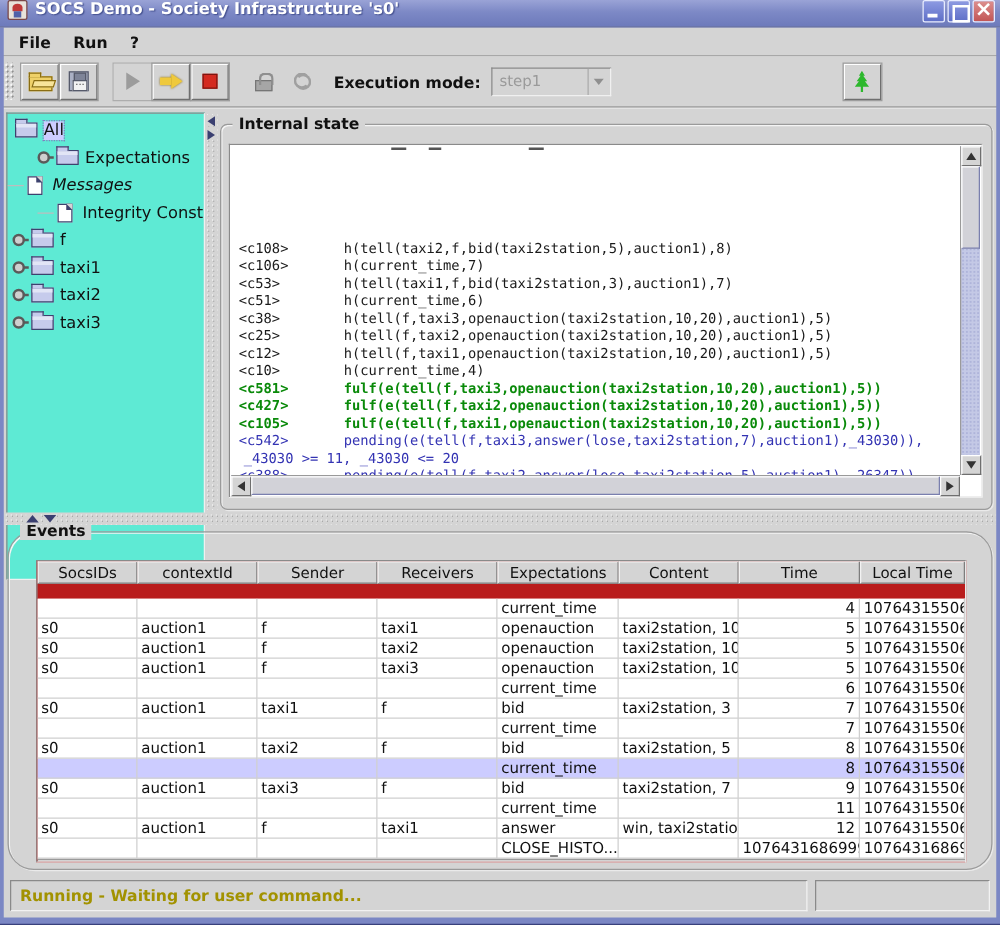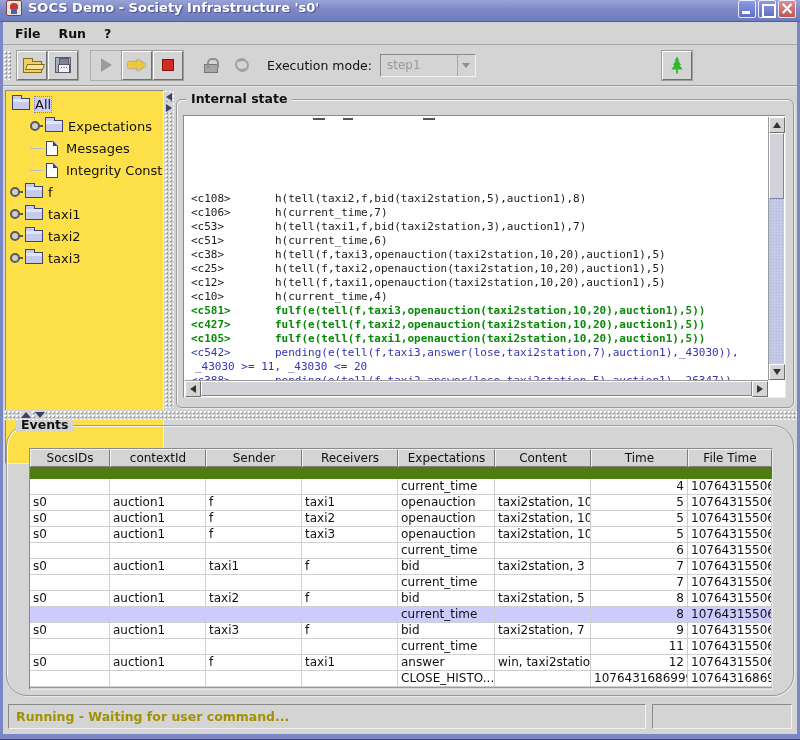--- a/index.html
+++ b/index.html
@@ -54,31 +54,31 @@
   .ic-step { position:relative; width:18px; height:12px; filter:drop-shadow(0 0 1px #8a6d12); }
   .ic-step::before { content:""; position:absolute; left:0; top:3px; width:9px; height:6px; background:#efc93c; }
   .ic-step::after { content:""; position:absolute; left:9px; top:0; width:0; height:0; border-left:9px solid #efc93c; border-top:6px solid transparent; border-bottom:6px solid transparent; }
   .ic-stop { width:12px; height:12px; background:#d42a20; border:1px solid #7e150f; }
   .ic-lock { position:relative; width:14px; height:9px; background:#a6a6a6; border:1px solid #767676; margin-top:7px; }
   .ic-lock::before { content:""; position:absolute; left:2px; top:-7px; width:8px; height:8px; border:2px solid #8f8f8f; border-bottom:none; border-radius:5px 5px 0 0; }
   .ic-sync { position:relative; width:14px; height:14px; }
   .ic-sync::before, .ic-sync::after { content:""; position:absolute; width:9px; height:9px; border:2.5px solid #a0a0a0; border-radius:50%; }
   .ic-sync::before { left:0; top:0; border-right-color:transparent; }
   .ic-sync::after { right:0; bottom:0; border-left-color:transparent; }
-  .exec-label { font-weight:normal; font-size:12.5px; margin:0 8px 0 4px; color:#111;text-align:center; }
+  .exec-label { font-weight:bold; font-size:12.5px; margin:0 8px 0 4px; color:#111;text-align:center; }
   .combo { width:96px; height:23px; background:#d4d4d4; border:1px solid; border-color:#8a8a8a #f0f0f0 #f0f0f0 #8a8a8a; display:flex; align-items:center; position:relative; }
   .combo .val { flex:1; color:#9a9a9a; padding-left:6px; font-size:12px; }
   .combo .arrow-box { width:18px; height:100%; border-left:1px solid #aaa; display:flex; align-items:center; justify-content:center; }
   .tri-down { width:0; height:0; border-top:5px solid #8f8f8f; border-left:4px solid transparent; border-right:4px solid transparent; }
   .spacer { flex:0 0 auto; }
   .ic-tree { width:15px; height:17px; background:#2db82d; filter:drop-shadow(0 0 1px #0c7a0c);
     clip-path:polygon(50% 0,66% 24%,57% 24%,78% 50%,66% 50%,88% 76%,56% 76%,56% 100%,44% 100%,44% 76%,12% 76%,34% 50%,22% 50%,43% 24%,34% 24%); }
 
   
-  .tree-panel { position:absolute; left:5px; top:90px; width:159px; height:374px; background:#fde047;
+  .tree-panel { position:absolute; left:5px; top:90px; width:159px; height:374px; background:#5eead4;
     border:1px solid; border-color:#8a8a8a #f0f0f0 #f0f0f0 #8a8a8a; overflow:hidden; padding-top:2px; z-index:30; }
   .tree-row { display:flex; align-items:center; height:22px; font-size:13px; color:#111; white-space:nowrap; }
   .tree-handle { width:10px; height:10px; border:2px solid #5a5a5a; border-radius:50%; background:#cfcfcf; margin-right:3px; position:relative; flex:0 0 auto; }
   .tree-handle::after { content:""; position:absolute; right:-5px; top:2px; width:4px; height:2px; background:#5a5a5a; }
   .tree-line { width:13px; height:1px; background:#bdbdbd; margin-right:0; flex:0 0 auto; }
   .icon-folder { width:18px; height:12px; background:#c6cbec; border:1px solid #3d426e; position:relative; margin:0 5px 0 2px; flex:0 0 auto; }
   .icon-folder::before { content:""; position:absolute; left:-1px; top:-4px; width:8px; height:3px; background:#c6cbec; border:1px solid #3d426e; border-bottom:none; }
   .icon-folder::after { content:""; position:absolute; left:0; top:0; width:100%; height:3px; background:#e2e5f6; }
   .icon-doc { width:12px; height:15px; background:#fff; border:1px solid #3d426e; position:relative; margin:0 8px 0 3px; flex:0 0 auto; }
   .icon-doc::before { content:""; position:absolute; right:-1px; top:-1px; border-style:solid; border-width:0 5px 5px 0; border-color:transparent #d4d4d4 #3d426e transparent; }
@@ -124,21 +124,21 @@
   
   .hsplitter { position:absolute; left:3px; right:3px; top:410px; height:10px; background:#d4d4d4;
     background-image:radial-gradient(#ffffff 26%, transparent 28%), radial-gradient(#9a9a9a 26%, transparent 28%);
     background-size:4px 4px; background-position:0 0, 1px 1px; z-index:31; }
   .hsplit-btn { position:absolute; top:1px; width:10px; height:8px; background:#d4d4d4; display:flex; align-items:center; justify-content:center; }
   .tri-up { width:0;height:0;border-bottom:6px solid #3a3f70;border-left:5px solid transparent;border-right:5px solid transparent; }
   .tri-dn { width:0;height:0;border-top:6px solid #3a3f70;border-left:5px solid transparent;border-right:5px solid transparent; }
 
   
   #events-panel { left:6px; top:425px; width:788px; height:271px; z-index:30;border-radius:21px; }
-  .table-wrap { position:absolute; left:22px; top:22px; width:744px; height:242px; background:#4d7c0f;
+  .table-wrap { position:absolute; left:22px; top:22px; width:744px; height:242px; background:#b91c1c;
     border:1px solid; border-color:#8a8a8a #e9e9e9 #e9e9e9 #8a8a8a; overflow:hidden; }
   .ev-header { display:grid; grid-template-columns:80px 96px 96px 96px 97px 96px 97px 1fr; height:18px; }
   .ev-header > div { background:#d4d4d4; border:1px solid; border-color:#f2f2f2 #7d7d7d #7d7d7d #f2f2f2; font-size:12px; color:#111;
     display:flex; align-items:center; justify-content:center; overflow:hidden; white-space:nowrap; }
   .ev-body { background:#fff;margin-top:12px; }
   .ev-row { display:grid; grid-template-columns:80px 96px 96px 96px 97px 96px 97px 1fr; height:16px; background:#fff; }
   .ev-row.selected { background:#ccccff; }
   .ev-row > div { border-right:1px solid #cfcfcf; border-bottom:1px solid #cfcfcf; font-size:12px; color:#111;
     padding:0 3px; overflow:hidden; white-space:nowrap; line-height:15px; }
   .ev-row > div:nth-child(7), .ev-row > div:nth-child(8) { text-align:right; }
@@ -218,21 +218,21 @@
 <div class="tree-panel" id="tree-container">
     <div class="tree-row" style="padding-left: 4px;">
       <span class="icon-folder"></span>
       <span class="tree-label selected">All</span>
     </div>
     <div class="tree-row" style="padding-left: 24px;">
       <span class="tree-handle"></span>
       <span class="icon-folder"></span>
       <span class="tree-label">Expectations</span>
     </div>
-    <div class="tree-row" style="padding-left: 24px;">
+    <div class="tree-row" style=" font-style: italic;">
       <span class="tree-line"></span>
       <span class="icon-doc"></span>
       <span class="tree-label">Messages</span>
     </div>
     <div class="tree-row" style="padding-left: 24px;">
       <span class="tree-line"></span>
       <span class="icon-doc"></span>
       <span class="tree-label">Integrity Constraints</span>
     </div>
     <div class="tree-row" style="padding-left: 4px;">
@@ -308,21 +308,21 @@
   <div class="tpanel-title">Events</div>
   <div class="table-wrap">
     <div class="ev-header" id="ev-header">
         <div>SocsIDs</div>
         <div>contextId</div>
         <div>Sender</div>
         <div>Receivers</div>
         <div>Expectations</div>
         <div>Content</div>
         <div>Time</div>
-        <div>File Time</div>
+        <div>Local Time</div>
       </div>
     <div class="ev-body" id="ev-body">
         <div class="ev-row">
           <div></div>
           <div></div>
           <div></div>
           <div></div>
           <div>current_time</div>
           <div></div>
           <div>4</div>

